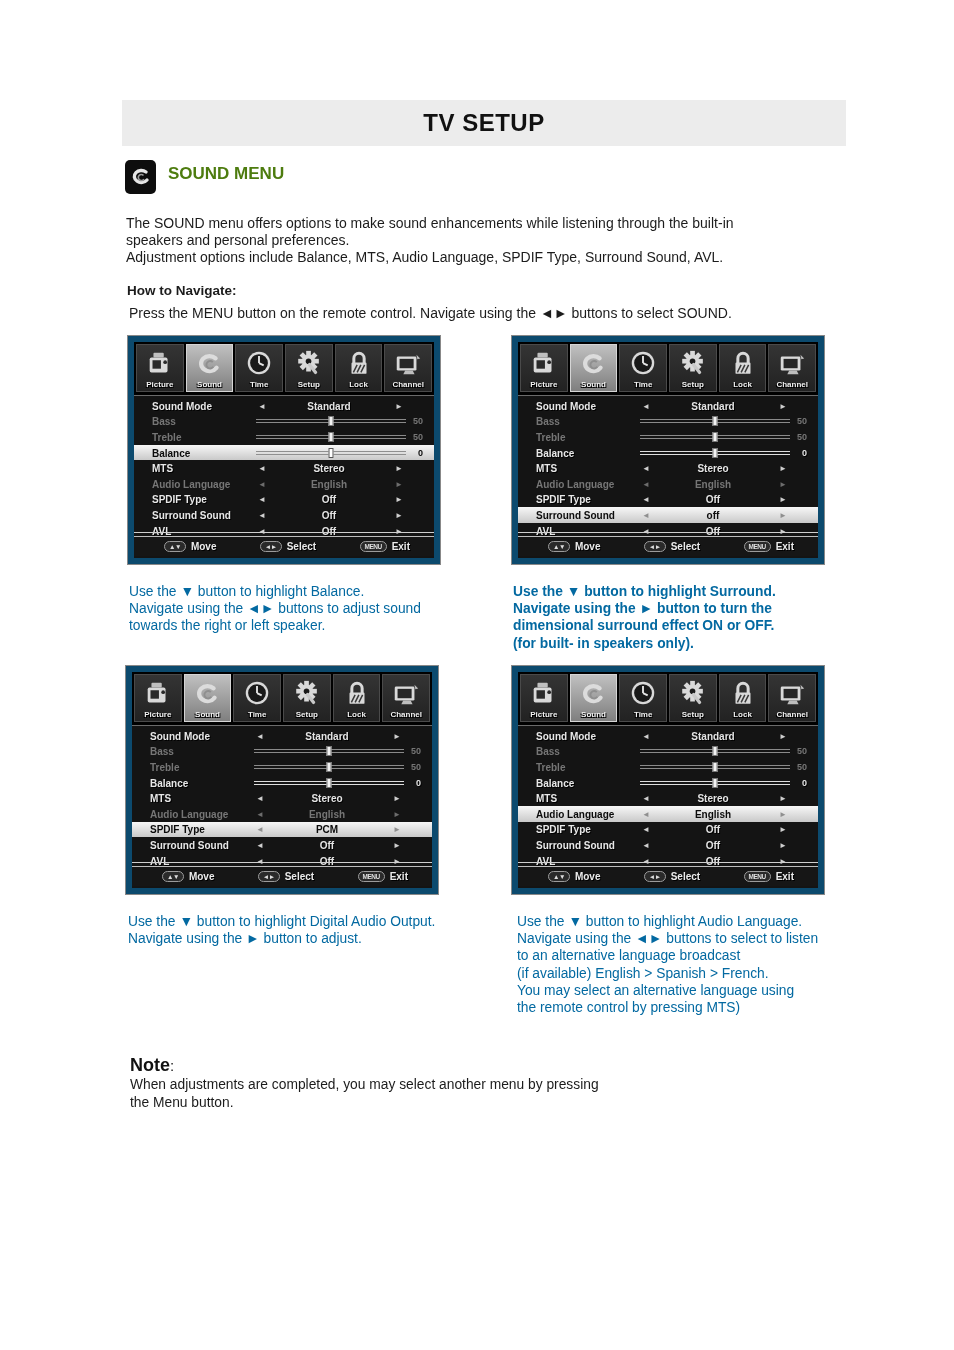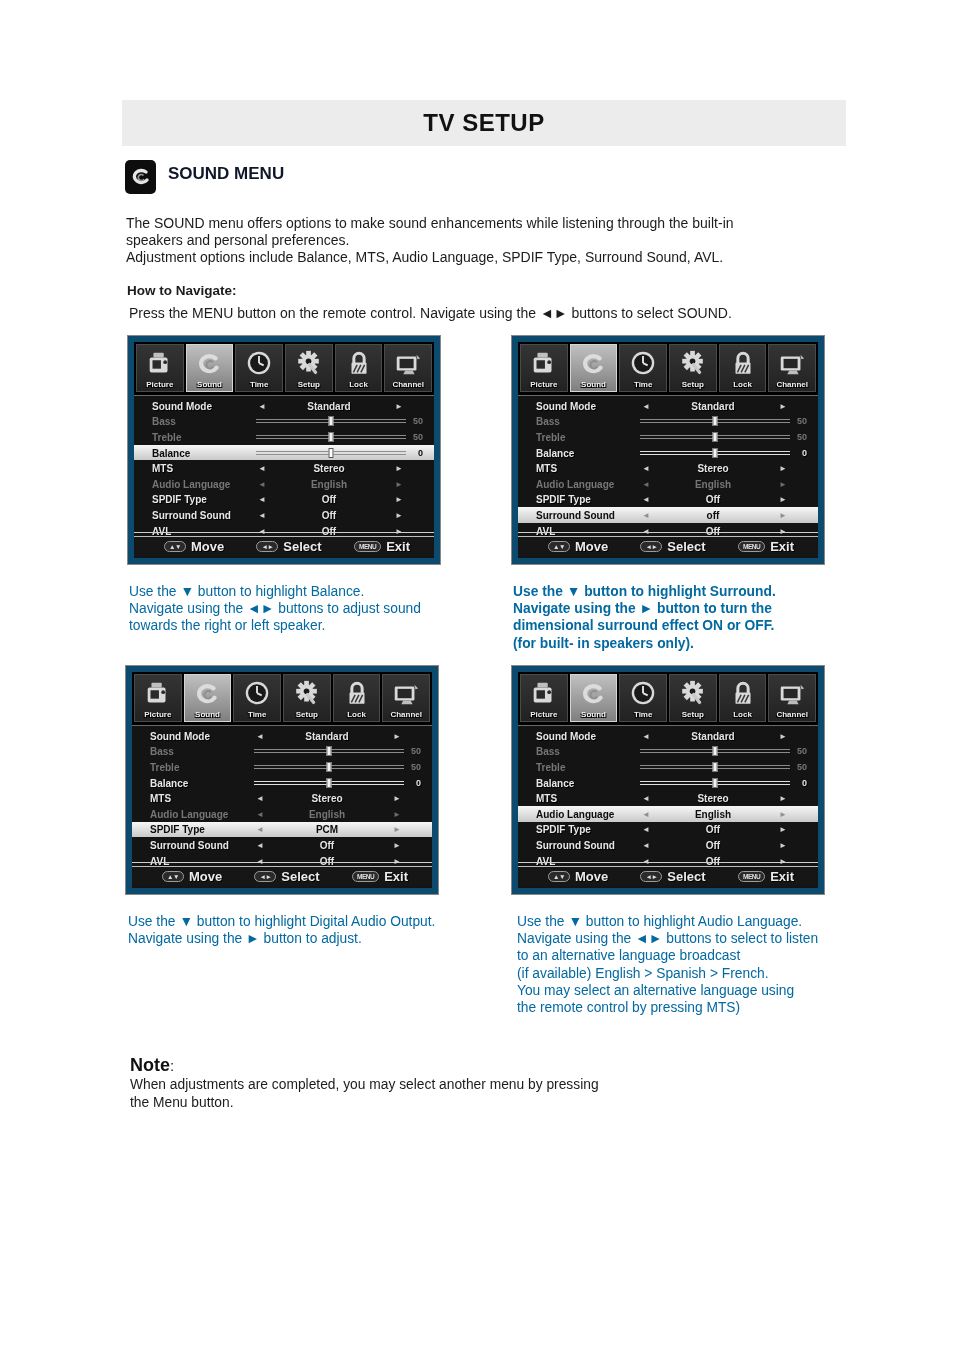--- a/index.html
+++ b/index.html
@@ -13,21 +13,21 @@
     position:absolute; left:122px; top:100px; width:724px; height:46px;
     background:#ececec; display:flex; align-items:center; justify-content:center;
     font-size:24px; font-weight:bold; color:#111; letter-spacing:0.5px;
   }
   .sound-badge {
     position:absolute; left:125px; top:160px; width:31px; height:34px;
     background:#0d0d0d; border-radius:5px; display:flex; align-items:center; justify-content:center;
   }
   .sound-badge svg { width:24px; height:24px; }
   .section-title {
-    position:absolute; left:168px; top:164px; font-size:17px; font-weight:bold; color:#0f172a;
+    position:absolute; left:168px; top:164px; font-size:17px; font-weight:bold; color:#4d7c0f;
   }
   .textline { font-size:14px; line-height:17px; color:#1c1c1c; }
   .intro { position:absolute; left:126px; top:215px; }
   .how-heading { position:absolute; left:127px; top:283px; font-size:13.5px; font-weight:bold; }
   .nav-line { position:absolute; left:129px; top:305px; font-size:14px; }
 
   
   .screen {
     position:absolute; width:312px; height:228px; background:#141414;
     border:6px solid #0c4a6e; box-shadow:0 0 0 1px #888;
@@ -95,21 +95,21 @@
   .statusbar {
     position:absolute; left:0; right:0; bottom:2px; height:20px; background:#161616;
     border-top:1px solid #bdbdbd;
     display:flex; align-items:center; justify-content:space-between; padding:0 24px 0 30px;
   }
   .sb-item { display:flex; align-items:center; gap:5px; }
   .sb-key {
     border:1px solid #9c9c9c; border-radius:8px; background:#2a2a2a;
     font-size:6.5px; font-weight:bold; color:#ddd; padding:1px 4px; letter-spacing:-0.5px; white-space:nowrap;
   }
-  .sb-label { font-size:13px; font-weight:bold; color:#ececec; text-shadow:1px 1px 0 #000; }
+  .sb-label { font-size:10px; font-weight:bold; color:#ececec; text-shadow:1px 1px 0 #000; }
 
   
   .caption { position:absolute; }
   .cap-line { font-size:13.8px; line-height:17.2px; color:#0369a1; }
   #cap0 { left:129px; top:583px; }
   #cap1 { left:513px; top:583px;font-weight:bold; }
   #cap2 { left:128px; top:913px; }
   #cap3 { left:517px; top:913px; }
 
   .note { position:absolute; left:130px; top:1055px; }

